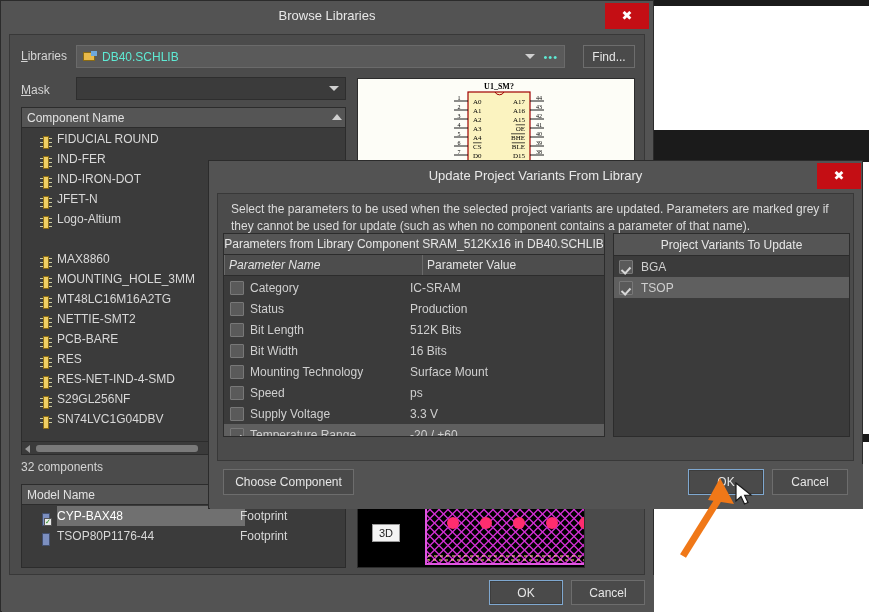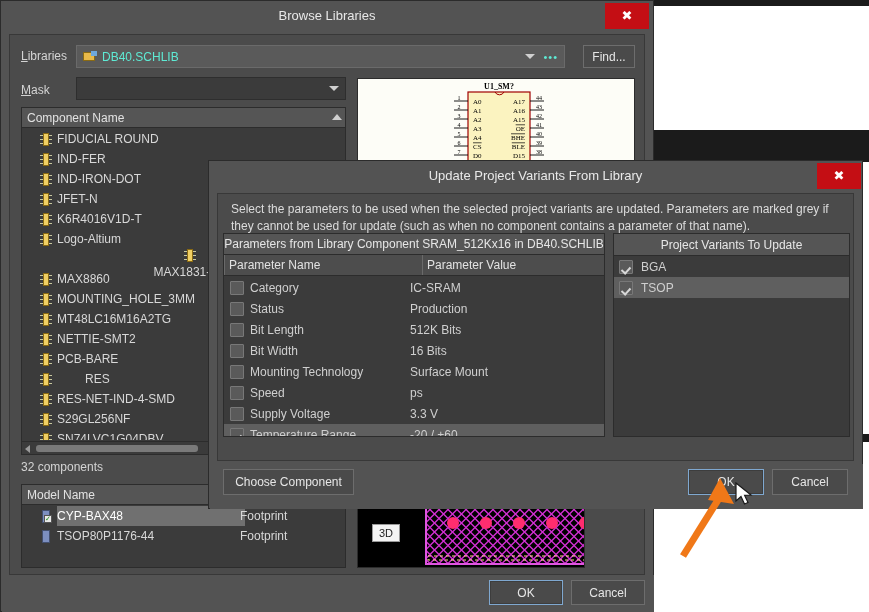--- a/index.html
+++ b/index.html
@@ -33,21 +33,21 @@
     border-top:5px solid #d0d0d0;}
   .btn{position:absolute;background:#4a4a4a;border:1px solid #6d6d6d;box-sizing:border-box;
     color:#e6e6e6;font-size:12px;text-align:center;cursor:default;
     display:flex;align-items:center;justify-content:center;}
   .btn.focus{border:1px solid #7fa8d0;box-shadow:inset 0 0 0 1px #3d3d3d;}
 
   
   .pane{position:absolute;background:#3b3b3b;border:1px solid #2c2c2c;box-sizing:border-box;overflow:hidden;}
   .pane-head{position:absolute;left:0;top:0;right:0;height:20px;background:#555555;
     border-bottom:1px solid #2c2c2c;color:#e2e2e2;font-size:12px;line-height:20px;box-sizing:border-box;}
-  .row{position:relative;height:20px;line-height:20px;display:flex;align-items:center;
+  .row{position:relative;height:20px;line-height:20px;display:flex;align-items:flex-end;
     color:#d8d8d8;font-size:12px;box-sizing:border-box;padding-left:4px;white-space:nowrap;}
 
   
   .ic-ico{position:relative;width:12px;height:13px;margin-right:5px;flex:0 0 auto;}
   .ic-ico .body{position:absolute;left:3px;top:0;width:6px;height:13px;background:#f0cf63;border:1px solid #8a6a13;box-sizing:border-box;}
   .ic-ico .pl,.ic-ico .pr{position:absolute;width:3px;height:1px;background:#c9c9a0;}
   .ic-ico .pl{left:0;} .ic-ico .pr{right:0;}
 
   
   .fp-ico{position:relative;width:12px;height:13px;margin-right:5px;flex:0 0 auto;}
@@ -182,32 +182,20 @@
           <div class="row" style="padding-left: 18px; margin-right: 0px;">
             <span class="ic-ico">
               <span class="body"></span>
               <span class="pl" style="top:2px"></span>
               <span class="pl" style="top:6px"></span>
               <span class="pl" style="top:10px"></span>
               <span class="pr" style="top:2px"></span>
               <span class="pr" style="top:6px"></span>
               <span class="pr" style="top:10px"></span>
             </span>
-            <span>K6R4016V1D-T</span>
-          </div>
-          <div class="row" style="padding-left: 18px; margin-right: 0px;">
-            <span class="ic-ico">
-              <span class="body"></span>
-              <span class="pl" style="top:2px"></span>
-              <span class="pl" style="top:6px"></span>
-              <span class="pl" style="top:10px"></span>
-              <span class="pr" style="top:2px"></span>
-              <span class="pr" style="top:6px"></span>
-              <span class="pr" style="top:10px"></span>
-            </span>
             <span>Logo-Altium</span>
           </div>
           <div class="row" style="padding-left: 18px; margin-right: 0px; flex-direction: column;">
             <span class="ic-ico">
               <span class="body"></span>
               <span class="pl" style="top:2px"></span>
               <span class="pl" style="top:6px"></span>
               <span class="pl" style="top:10px"></span>
               <span class="pr" style="top:2px"></span>
               <span class="pr" style="top:6px"></span>
@@ -268,21 +256,21 @@
               <span class="body"></span>
               <span class="pl" style="top:2px"></span>
               <span class="pl" style="top:6px"></span>
               <span class="pl" style="top:10px"></span>
               <span class="pr" style="top:2px"></span>
               <span class="pr" style="top:6px"></span>
               <span class="pr" style="top:10px"></span>
             </span>
             <span>PCB-BARE</span>
           </div>
-          <div class="row" style="padding-left: 18px; margin-right: 0px; gap: 28px;">
+          <div class="row" style="padding-left: 18px; margin-right: 0px;">
             <span class="ic-ico">
               <span class="body"></span>
               <span class="pl" style="top:2px"></span>
               <span class="pl" style="top:6px"></span>
               <span class="pl" style="top:10px"></span>
               <span class="pr" style="top:2px"></span>
               <span class="pr" style="top:6px"></span>
               <span class="pr" style="top:10px"></span>
             </span>
             <span>RES</span>
@@ -449,21 +437,21 @@
     <div class="dlg-title">Update Project Variants From Library</div>
     <div class="dlg-close" style="left:608px;">✖</div>
 
     <div class="dlg-body" style="top:32px;height:268px;"></div>
 
     <div style="position:absolute;left:22px;top:40px;width:618px;font-size:12px;line-height:17px;color:#dcdcdc;">Select the parameters to be used when the selected project variants are updated. Parameters are marked grey if they cannot be used for update (such as when no component contains a parameter of that name).</div>
 
     <div class="pane" style="left:14px;top:72px;width:382px;height:204px;">
       <div class="tbl-title">Parameters from Library Component SRAM_512Kx16 in DB40.SCHLIB</div>
       <div class="tbl-hdr" style="top:21px;">
-        <div class="c" style="width:198px;">Parameter Name</div>
+        <div class="c" style="width:198px;font-style:italic;">Parameter Name</div>
         <div class="c" style="flex:1 1 auto;">Parameter Value</div>
       </div>
       <div id="param-rows" style="position:absolute;left:0;top:43px;right:0;bottom:0;overflow:hidden;">
           <div class="trow">
             <span class="cb sq"></span>
             <span class="cell-name">Category</span>
             <span class="cell-val">IC-SRAM</span>
           </div>
           <div class="trow">
             <span class="cb sq"></span>

